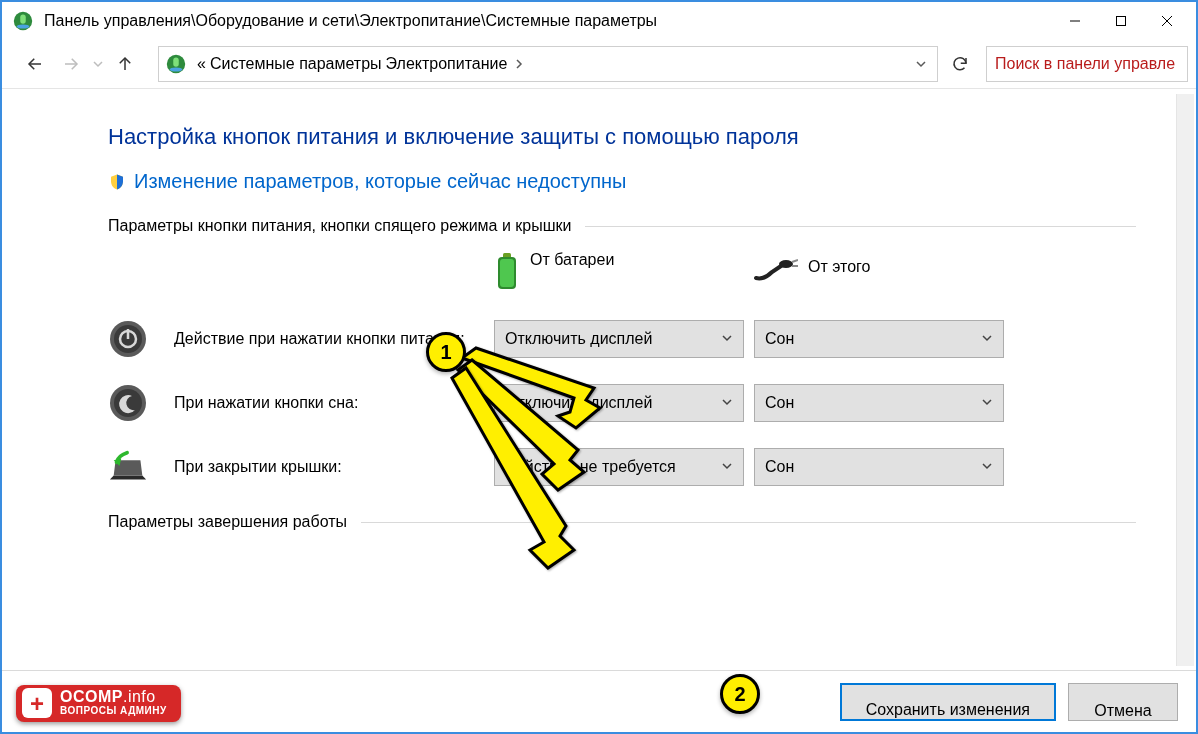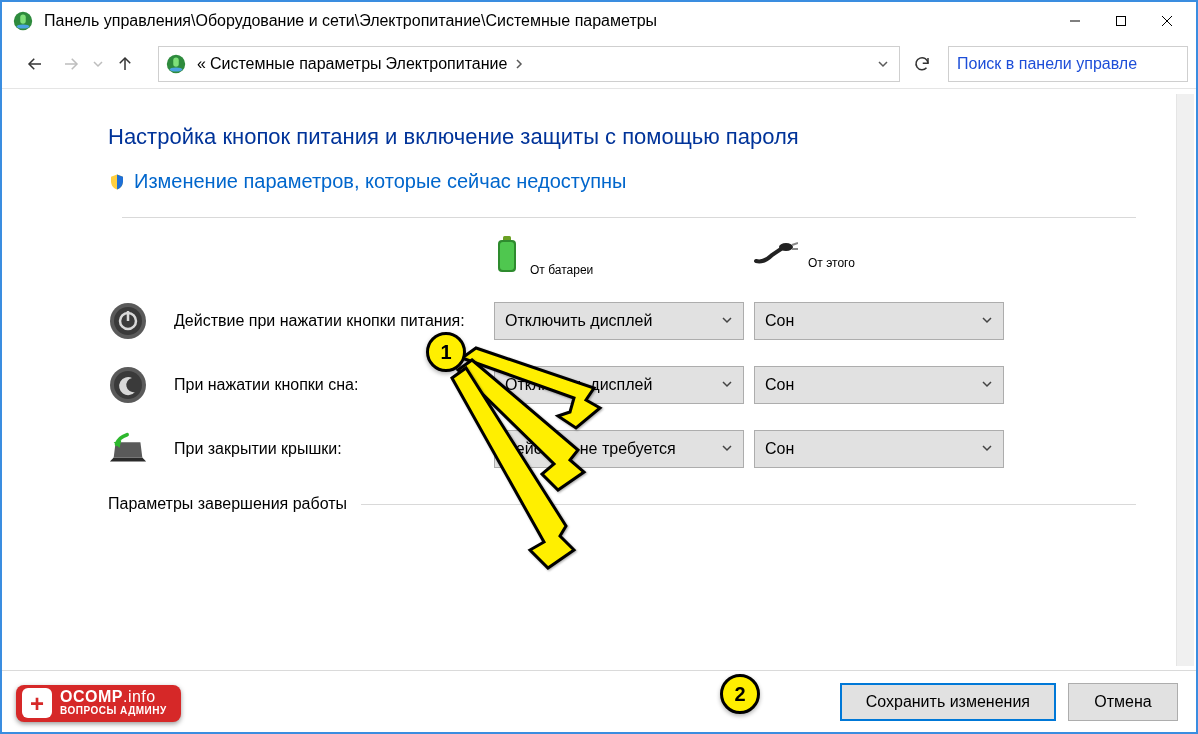--- a/index.html
+++ b/index.html
@@ -24,48 +24,48 @@
   .nav-arrow.disabled { color:#bdbdbd; }
   .nav-arrow svg { width:18px; height:18px; }
   .nav-caret { width:16px; color:#bdbdbd; display:flex; align-items:center; justify-content:center; }
   .addrbox { flex:1; height:36px; border:1px solid #cfcfcf; margin-left:14px; display:flex; align-items:center; padding:0 4px 0 6px; }
   .addrbox .app-icon { width:22px; height:22px; margin-right:8px; flex:none; }
   .crumb { display:flex; align-items:center; height:100%; color:#000; font-size:16px; }
   .crumb .lbl { padding:0 2px; }
   .crumb .chev { width:20px; display:flex; align-items:center; justify-content:center; color:#5a5a5a; }
   .addr-caret { margin-left:auto; width:24px; height:100%; display:flex; align-items:center; justify-content:center; color:#5a5a5a; }
   .refresh { width:40px; height:36px; display:flex; align-items:center; justify-content:center; color:#333; }
-  .searchbox { width:240px; height:36px; border:1px solid #cfcfcf; margin-left:4px; display:flex; align-items:center; padding:0 8px; color:#1d4ed8; font-size:16px; white-space:nowrap; overflow:hidden; }
+  .searchbox { width:202px; height:36px; border:1px solid #cfcfcf; margin-left:4px; display:flex; align-items:center; padding:0 8px; color:#b91c1c; font-size:16px; white-space:nowrap; overflow:hidden; }
   .divider { height:1px; background:#e5e5e5; margin:0; }
   
   .content { position:absolute; left:0; right:0; top:92px; bottom:66px; padding:30px 60px 0 106px; overflow:hidden; }
   .scrollbar { position:absolute; right:2px; top:92px; bottom:66px; width:18px; background:#f0f0f0; border-left:1px solid #e5e5e5; }
   .h1 { color:#003399; font-size:22px; margin:0 0 20px 0; font-weight:400; }
   .para { color:#000; font-size:16px; line-height:1.55; margin:0 0 14px 0; }
   .link-row { display:flex; align-items:center; gap:8px; margin-bottom:24px; }
   .link-row .shield { width:18px; height:18px; flex:none; }
   .link-row a { color:#0066cc; text-decoration:none; font-size:20px; }
   .group-title-row { display:flex; align-items:center; margin-bottom:16px; }
   .group-title-row .gt { color:#000; font-size:16px; white-space:nowrap; }
   .group-title-row .line { flex:1; height:1px; background:#d9d9d9; margin-left:14px; }
   
   .power-grid { display:grid; grid-template-columns: 56px 310px 250px 250px; row-gap:24px; column-gap:10px; align-items:center; }
-  .col-head { display:flex; align-items:flex-end; gap:10px; font-size:12px; }
+  .col-head { display:flex; align-items:flex-start; gap:10px; font-size:16px; }
   .row-icon { width:40px; height:40px; display:flex; align-items:center; justify-content:center; }
   .row-label { font-size:16px; }
   .dropdown {
     height:38px; background:#e1e1e1; border:1px solid #adadad;
     display:flex; align-items:center; padding:0 10px; font-size:16px;
     position:relative;
   }
   .dropdown .dd-caret { margin-left:auto; color:#444; }
   .group2 { margin-top:26px; }
   
   .footer { position:absolute; left:0; right:0; bottom:0; height:62px; border-top:1px solid #dadada; display:flex; align-items:center; justify-content:flex-end; padding:0 18px; gap:12px; background:#fff; }
-  .btn { height:38px; min-width:110px; padding:0 18px; background:#e1e1e1; border:1px solid #adadad; display:flex; align-items:center; justify-content:center; font-size:16px; }
+  .btn { height:38px; min-width:110px; padding:0 18px; background:#e1e1e1; border:1px solid #adadad; display:flex; align-items:flex-end; justify-content:center; font-size:16px; }
   .btn.primary { border:2px solid #0078d7; padding:0 24px; }
   
   .annot-layer { position:absolute; inset:0; pointer-events:none; }
   .circle {
     position:absolute; width:40px; height:40px; border-radius:50%;
     background:#ffef00; border:3px solid #000;
     display:flex; align-items:center; justify-content:center;
     font-weight:700; font-size:20px; color:#000;
     box-shadow:0 2px 4px rgba(0,0,0,.3);
   }
@@ -191,20 +191,21 @@
     <span class="shield">
       <svg viewBox="0 0 24 24">
           <path d="M12 2 L20 5 V11 C20 17 16 21 12 22 C8 21 4 17 4 11 V5 Z" fill="#ffcf3f"></path>
           <path d="M12 2 L20 5 V11 C20 17 16 21 12 22 V2 Z" fill="#1e6fd6"></path>
         </svg>
     </span>
     <a href="#">Изменение параметров, которые сейчас недоступны</a>
   </div>
 
   <div class="group-title-row">
+    <span class="gt">Параметры кнопки питания, кнопки спящего режима и крышки</span>
     <span class="line"></span>
   </div>
 
   <div class="power-grid">
 
     <div></div>
       <div></div>
     <div class="col-head">
       <span>
         <svg width="26" height="40" viewBox="0 0 26 40">

